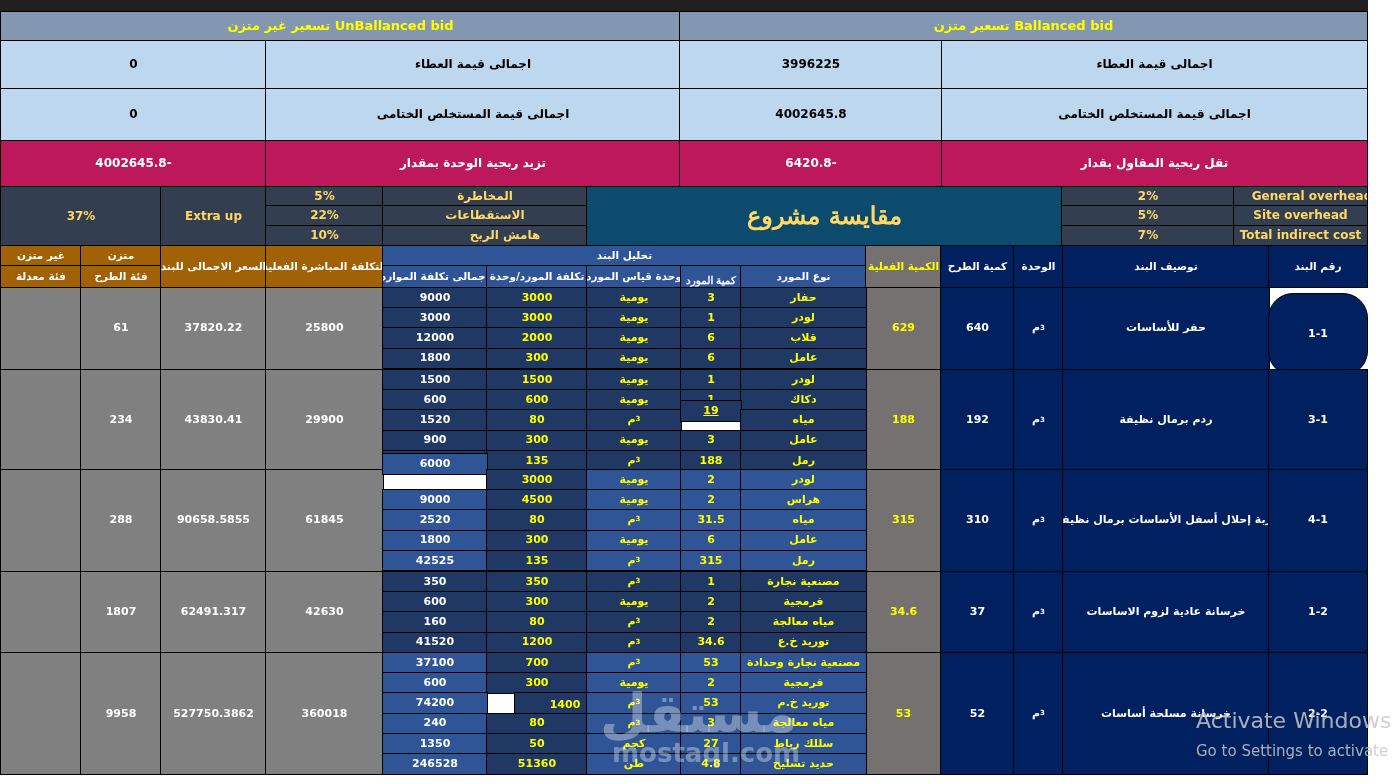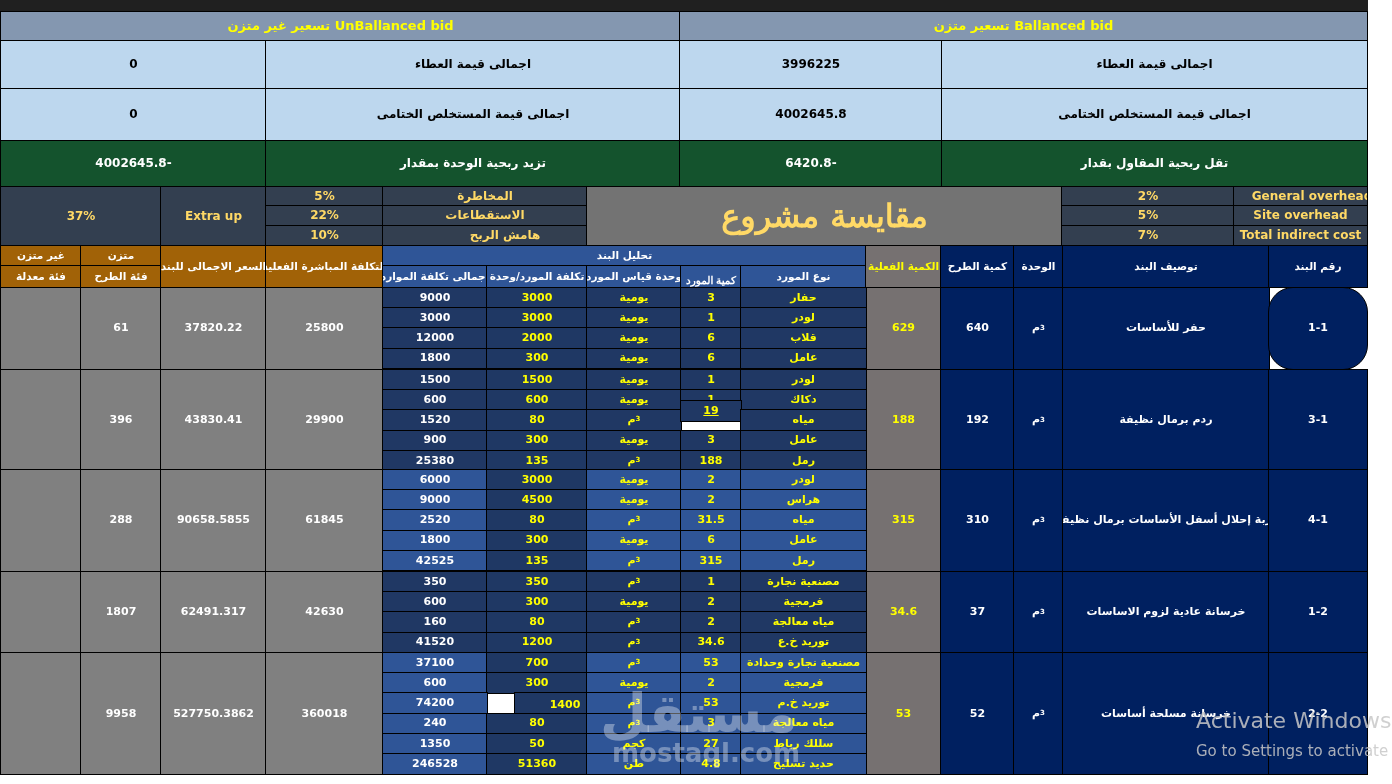--- a/index.html
+++ b/index.html
@@ -1,23 +1,23 @@
 <!DOCTYPE html>
 <html><head>
 <meta charset="utf-8">
 <style>
   html,body{margin:0;padding:0;}
   body{width:1392px;height:784px;position:relative;overflow:hidden;background:#ffffff;font-family:"DejaVu Sans","Liberation Sans",sans-serif;}
   .c{position:absolute;box-sizing:border-box;display:flex;align-items:center;justify-content:center;text-align:center;border:1.5px solid #000;font-weight:bold;font-size:11px;line-height:1.1;overflow:hidden;white-space:nowrap;}
   .topbar{position:absolute;left:0;top:0;width:1368px;height:12px;background:#202020;}
   .hdr{background:#8497b0;color:#ffff00;font-size:13px;}
   .lb{background:#bdd7ee;color:#000;font-size:12px;}
-  .or{background:#14532d;color:#fff;font-size:12px;}
+  .or{background:#be185d;color:#fff;font-size:12px;}
   .dk{background:#333f50;color:#ffd966;font-size:12px;}
-  .title{background:#737373;color:#ffd966;font-size:32px;font-family:"DejaVu Serif","Liberation Serif",serif;text-align:center;}
+  .title{background:#0c4a6e;color:#ffd966;font-size:24px;font-family:"DejaVu Serif","Liberation Serif",serif;text-align:center;}
   .gr{background:#808080;color:#fff;}
   .grh{background:#a16207;color:#fff;font-size:10.5px;}
   .gq{background:#767171;color:#ffff00;}
   .nv{background:#002060;color:#fff;}
   .bh{background:#2f5597;color:#fff;font-size:10.5px;}
   .r1{background:#203864;}
   .r2{background:#2f5597;}
   .res{color:#ffff00;}
   .resw{color:#fff;}
   .cost{background:#1f3864;color:#ffff00;}
@@ -93,21 +93,21 @@
     <div class="c gr" style="left:80px;top:287px;width:82px;height:82.8px;">61</div>
     <div class="c gr" style="left:160px;top:287px;width:107px;height:82.8px;">37820.22</div>
     <div class="c gr" style="left:265px;top:287px;width:119px;height:82.8px;">25800</div>
     <div class="c gq" style="left:865px;top:287px;width:77px;height:82.8px;">629</div>
     <div class="c nv" style="left:940px;top:287px;width:75px;height:82.8px;">640</div>
     <div class="c nv" style="left:1013px;top:287px;width:51px;height:82.8px;">
       <span>م</span>
       <sup>3</sup>
     </div>
     <div class="c nv" style="left:1062px;top:287px;width:208px;height:82.8px;">حفر للأساسات</div>
-    <div class="c nv" style="left:1268px;top:287px;width:100px;height:82.8px;border-radius:25px;">1-1</div>
+    <div class="c nv" style="left:1268px;top:293px;width:100px;height:82.8px;border-radius:25px;">1-1</div>
     <div class="c r1 resw" style="left:382px;top:287px;width:106px;height:21.7px;">9000</div>
     <div class="c cost" style="left:486px;top:287px;width:102px;height:21.7px;">3000</div>
     <div class="c r1 res" style="left:586px;top:287px;width:96px;height:21.7px;">
       <span>يومية</span>
       <sup></sup>
     </div>
     <div class="c r1 res" style="left:680px;top:287px;width:62px;height:21.7px;">3</div>
     <div class="c r1 res" style="left:740px;top:287px;width:127px;height:21.7px;">حفار</div>
     <div class="c r1 resw" style="left:382px;top:307.2px;width:106px;height:21.7px;">3000</div>
     <div class="c cost" style="left:486px;top:307.2px;width:102px;height:21.7px;">3000</div>
@@ -127,21 +127,21 @@
     <div class="c r1 res" style="left:740px;top:327.4px;width:127px;height:21.7px;">قلاب</div>
     <div class="c r1 resw" style="left:382px;top:347.6px;width:106px;height:21.7px;">1800</div>
     <div class="c cost" style="left:486px;top:347.6px;width:102px;height:21.7px;">300</div>
     <div class="c r1 res" style="left:586px;top:347.6px;width:96px;height:21.7px;">
       <span>يومية</span>
       <sup></sup>
     </div>
     <div class="c r1 res" style="left:680px;top:347.6px;width:62px;height:21.7px;">6</div>
     <div class="c r1 res" style="left:740px;top:347.6px;width:127px;height:21.7px;">عامل</div>
     <div class="c gr" style="left:0px;top:369px;width:82px;height:103px;"></div>
-    <div class="c gr" style="left:80px;top:369px;width:82px;height:103px;">396</div>
+    <div class="c gr" style="left:80px;top:369px;width:82px;height:103px;">234</div>
     <div class="c gr" style="left:160px;top:369px;width:107px;height:103px;">43830.41</div>
     <div class="c gr" style="left:265px;top:369px;width:119px;height:103px;">29900</div>
     <div class="c gq" style="left:865px;top:369px;width:77px;height:103px;">188</div>
     <div class="c nv" style="left:940px;top:369px;width:75px;height:103px;">192</div>
     <div class="c nv" style="left:1013px;top:369px;width:51px;height:103px;">
       <span>م</span>
       <sup>3</sup>
     </div>
     <div class="c nv" style="left:1062px;top:369px;width:208px;height:103px;">ردم برمال نظيفة</div>
     <div class="c nv" style="left:1268px;top:369px;width:100px;height:103px;">3-1</div>
@@ -190,21 +190,21 @@
     <div class="c gr" style="left:160px;top:469px;width:107px;height:103px;">90658.5855</div>
     <div class="c gr" style="left:265px;top:469px;width:119px;height:103px;">61845</div>
     <div class="c gq" style="left:865px;top:469px;width:77px;height:103px;">315</div>
     <div class="c nv" style="left:940px;top:469px;width:75px;height:103px;">310</div>
     <div class="c nv" style="left:1013px;top:469px;width:51px;height:103px;">
       <span>م</span>
       <sup>3</sup>
     </div>
     <div class="c nv" style="left:1062px;top:469px;width:208px;height:103px;">تربة إحلال أسفل الأساسات برمال نظيفة</div>
     <div class="c nv" style="left:1268px;top:469px;width:100px;height:103px;">4-1</div>
-    <div class="c r2 resw" style="left:382px;top:469px;width:106px;height:21.7px;">6000</div>
+    <div class="c r2 resw" style="left:382px;top:453px;width:106px;height:21.7px;">6000</div>
     <div class="c cost" style="left:486px;top:469px;width:102px;height:21.7px;">3000</div>
     <div class="c r2 res" style="left:586px;top:469px;width:96px;height:21.7px;">
       <span>يومية</span>
       <sup></sup>
     </div>
     <div class="c r2 res" style="left:680px;top:469px;width:62px;height:21.7px;">2</div>
     <div class="c r2 res" style="left:740px;top:469px;width:127px;height:21.7px;">لودر</div>
     <div class="c r2 resw" style="left:382px;top:489.2px;width:106px;height:21.7px;">9000</div>
     <div class="c cost" style="left:486px;top:489.2px;width:102px;height:21.7px;">4500</div>
     <div class="c r2 res" style="left:586px;top:489.2px;width:96px;height:21.7px;">

